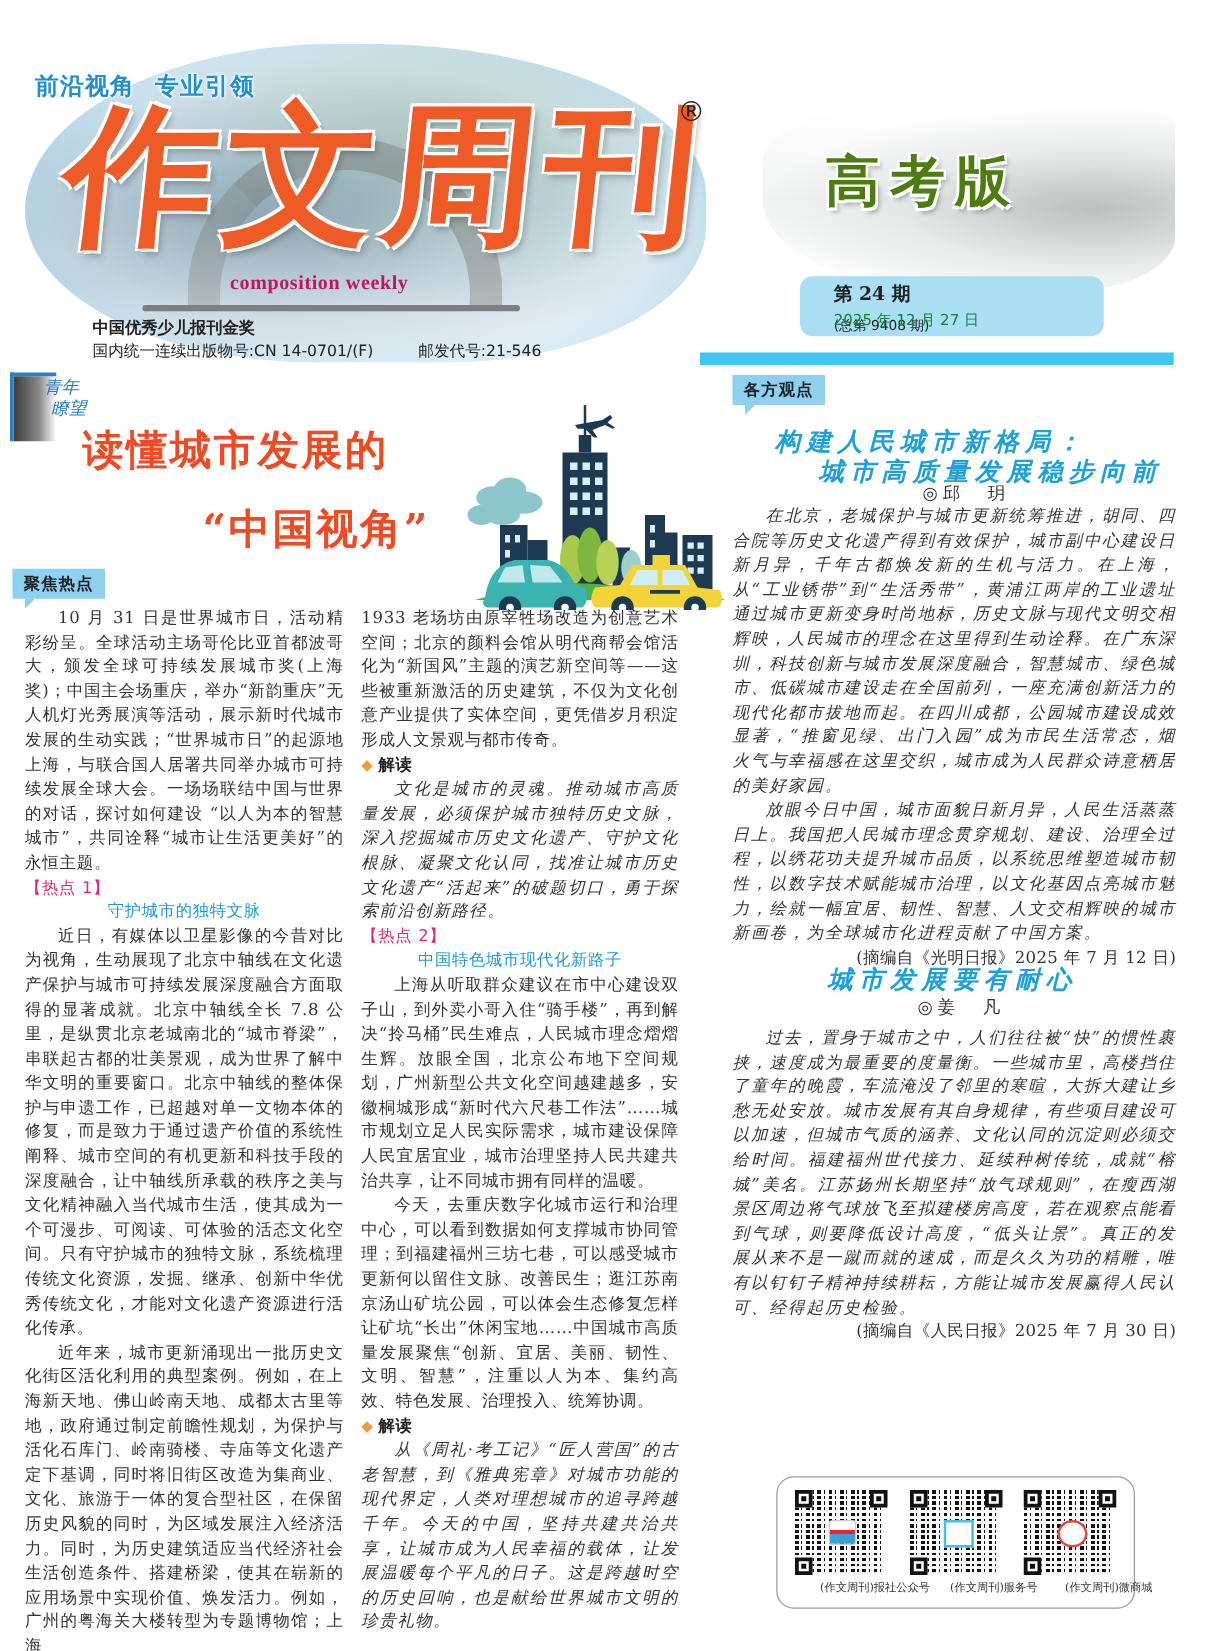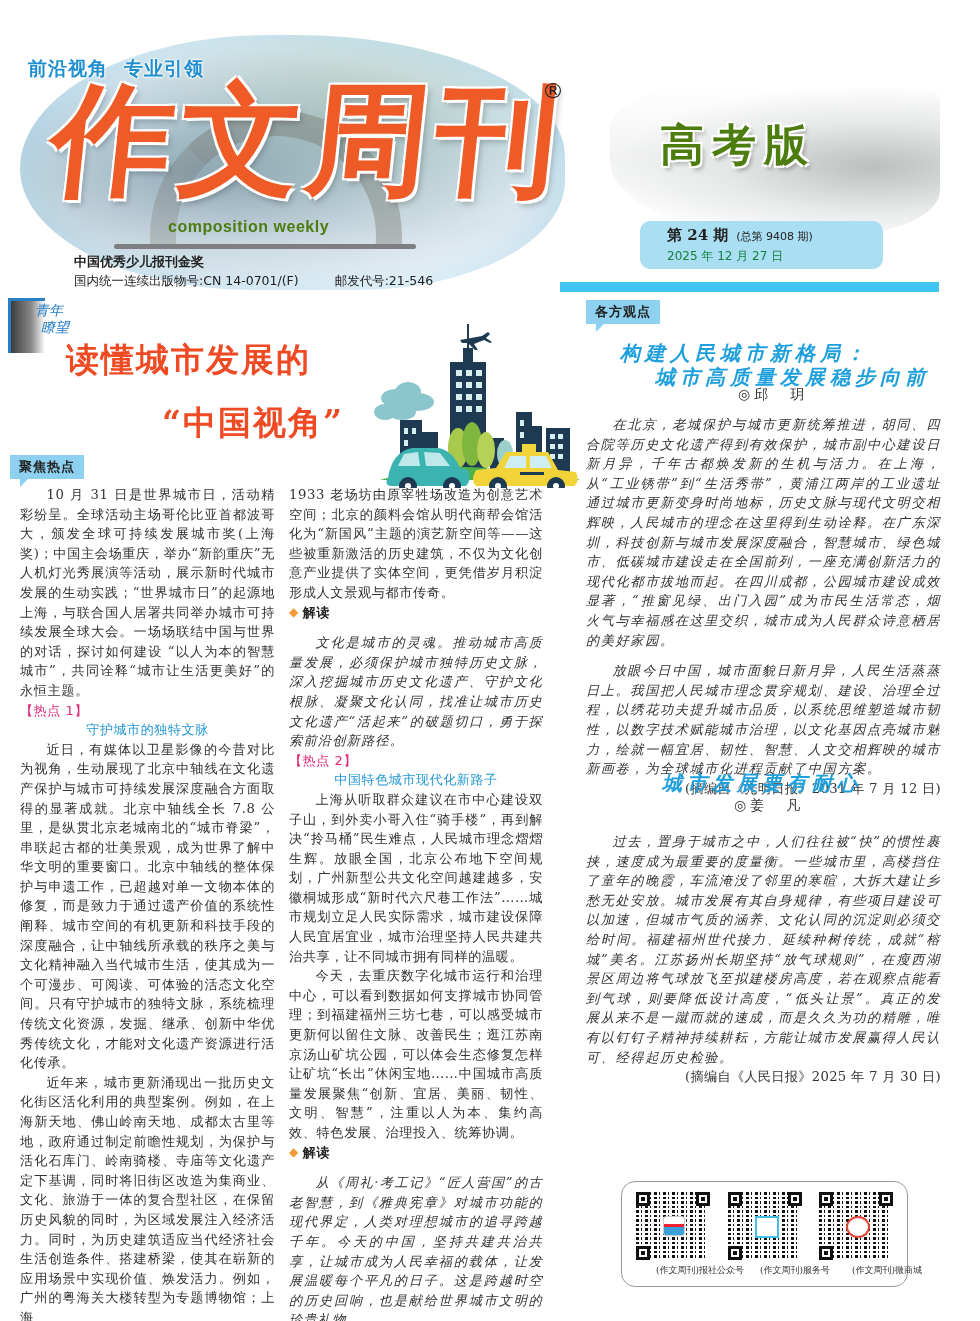--- a/index.html
+++ b/index.html
@@ -20,36 +20,36 @@
     border: 26px solid rgba(110,105,95,0.35); border-bottom-color: transparent; border-left-color: rgba(110,105,95,0.25);
     clip-path: inset(0 0 45% 0); }
   .slogan { left: 28px; top: 56px; display: flex; gap: 16px; }
   .slogan span { font-family: "DejaVu Sans", sans-serif; font-weight: bold; font-size: 19px; color: #1f8fd0;
     text-shadow: 0 0 3px #fff, 0 0 3px #fff, 0 0 2px #fff; letter-spacing: 1px; }
   .title-main { left: 52px; top: 78px; font-family: "DejaVu Serif", serif; font-weight: bold;
     font-size: 122px; line-height: 1; color: #ef5b27; letter-spacing: 6px;
     text-shadow: 3px 3px 0 #ffffff, -2px -2px 0 #ffffff, 2px -2px 0 #fff, -2px 2px 0 #fff, 4px 5px 6px rgba(0,0,0,0.25);
     transform: skewX(-6deg); }
   .reg-mark { left: 542px; top: 78px; font-family: "DejaVu Sans", sans-serif; font-size: 22px; color: #222; }
-  .subtitle-en { left: 168px; top: 218px; font-family: Liberation Sans, sans-serif; font-weight: bold;
-    font-size: 16px; color: #4d7c0f; letter-spacing: 0.5px; }
+  .subtitle-en { left: 184px; top: 218px; font-family: Liberation Serif, serif; font-weight: bold;
+    font-size: 16px; color: #be185d; letter-spacing: 0.5px; }
   .subtitle-line { left: 114px; top: 244px; width: 302px; height: 5px; background: #7d7f82; border-radius: 3px; }
   .award { left: 74px; top: 253px; font-family: "DejaVu Sans", sans-serif; font-weight: bold; font-size: 13px; color: #222; }
   .pubinfo { left: 74px; top: 273px; font-family: "DejaVu Sans", sans-serif; font-size: 12.5px; color: #222; display: flex; gap: 36px; }
 
   .edition-bg { left: 610px; top: 85px; width: 330px; height: 150px;
     background:
       radial-gradient(ellipse at 80% 55%, rgba(120,130,125,0.45) 0%, rgba(180,190,185,0.25) 40%, rgba(255,255,255,0) 70%),
       linear-gradient(180deg, #ffffff 0%, #f1f3f2 50%, #ffffff 100%);
     border-radius: 30% 10% 30% 50%; }
   .edition { left: 660px; top: 116px; font-family: "DejaVu Sans", sans-serif; font-weight: bold;
     font-size: 44px; color: #4d7c0f; letter-spacing: 8px;
     text-shadow: 2px 2px 0 #fff, -2px -2px 0 #fff, 2px -2px 0 #fff, -2px 2px 0 #fff, 3px 4px 4px rgba(0,0,0,0.3); }
   .issue-box { left: 640px; top: 221px; width: 243px; height: 48px; background: #a9def3; border-radius: 10px; }
-  .issue-line1 { left: 667px; top: 226px; display: flex; align-items: baseline; gap: 8px; color: #222; }
+  .issue-line1 { left: 667px; top: 226px; display: flex; align-items: baseline; gap: 8px; color: #222; flex-direction: column; }
   .issue-line1 .big { font-family: "DejaVu Serif", serif; font-weight: bold; font-size: 15px; }
   .issue-line1 .small { font-family: "DejaVu Sans", sans-serif; font-size: 11px; }
   .issue-date { left: 667px; top: 248px; font-family: "DejaVu Sans", sans-serif; font-size: 12px; color: #15803d; }
 
   .topbar { left: 560px; top: 282px; width: 379px; height: 10px; background: #3fc5f0; }
 
   
   .tag { background: #8dd0ef; color: #222; font-family: "DejaVu Sans", sans-serif; font-weight: bold;
     font-size: 13px; padding: 3px 9px; letter-spacing: 1px; }
   .tag::after { content: ""; position: absolute; left: 10px; bottom: -8px; border-left: 0 solid transparent;
@@ -66,21 +66,21 @@
   .city { left: 300px; top: 320px; width: 280px; height: 168px; }
 
   
   .col { font-family: "DejaVu Serif", serif; font-size: 13.2px; line-height: 19.6px; color: #333;
     text-align: justify; letter-spacing: 0.6px; }
   .col p { margin: 0; text-indent: 2em; }
   .col .hot { color: #e0287a; font-family: "DejaVu Sans", sans-serif; font-size: 13px; text-indent: 0; }
   .col .sub { color: #1f96d3; font-family: "DejaVu Sans", sans-serif; font-size: 13px; text-align: center; text-indent: 0; }
   .col .jd { font-family: "DejaVu Sans", sans-serif; font-weight: bold; font-size: 13px; color: #222; text-indent: 0; display: flex; align-items: center; gap: 4px; }
   .col .jd .dia { color: #f29a38; font-size: 12px; }
-  .col .kai { font-style: italic; letter-spacing: 1.2px; margin-top: 11px; }
+  .col .kai { font-style: italic; letter-spacing: 1.2px; }
   .col .src { text-align: right; text-indent: 0; letter-spacing: 0.3px; }
 
   .colA { left: 20px; top: 485px; width: 255px; }
   .colB { left: 289px; top: 485px; width: 254px; }
   .colC { left: 586px; top: 404px; width: 355px; }
   .colC2 { left: 586px; top: 821px; width: 355px; }
 
   .art-title { font-family: "DejaVu Serif", serif; font-style: italic; font-weight: bold; color: #1fa0dc; letter-spacing: 5px; }
   .art1-t1 { left: 620px; top: 340px; font-size: 20px; }
   .art1-t2 { left: 655px; top: 364px; font-size: 20px; }
@@ -252,21 +252,21 @@
 
 <div class="abs tag" style="left:586px;top:300px;">各方观点</div>
 
 <div class="abs art-title art1-t1">构建人民城市新格局：</div>
 <div class="abs art-title art1-t2">城市高质量发展稳步向前</div>
 <div class="abs art1-author">◎邱　玥</div>
 
 <div class="abs col colC">
   <p class="kai" style="letter-spacing:1.6px">在北京，老城保护与城市更新统筹推进，胡同、四合院等历史文化遗产得到有效保护，城市副中心建设日新月异，千年古都焕发新的生机与活力。在上海，从“工业锈带”到“生活秀带”，黄浦江两岸的工业遗址通过城市更新变身时尚地标，历史文脉与现代文明交相辉映，人民城市的理念在这里得到生动诠释。在广东深圳，科技创新与城市发展深度融合，智慧城市、绿色城市、低碳城市建设走在全国前列，一座充满创新活力的现代化都市拔地而起。在四川成都，公园城市建设成效显著，“推窗见绿、出门入园”成为市民生活常态，烟火气与幸福感在这里交织，城市成为人民群众诗意栖居的美好家园。</p>
   <p class="kai" style="letter-spacing:1.6px">放眼今日中国，城市面貌日新月异，人民生活蒸蒸日上。我国把人民城市理念贯穿规划、建设、治理全过程，以绣花功夫提升城市品质，以系统思维塑造城市韧性，以数字技术赋能城市治理，以文化基因点亮城市魅力，绘就一幅宜居、韧性、智慧、人文交相辉映的城市新画卷，为全球城市化进程贡献了中国方案。</p>
-  <p class="src">(摘编自《光明日报》2031 年 7 月 12 日)</p>
+  <p class="src">(摘编自《光明日报》2025 年 7 月 12 日)</p>
 </div>
 
 <div class="abs art-title art2-t">城市发展要有耐心</div>
 <div class="abs art2-author">◎姜　凡</div>
 
 <div class="abs col colC2">
   <p class="kai" style="letter-spacing:1.6px">过去，置身于城市之中，人们往往被“快”的惯性裹挟，速度成为最重要的度量衡。一些城市里，高楼挡住了童年的晚霞，车流淹没了邻里的寒暄，大拆大建让乡愁无处安放。城市发展有其自身规律，有些项目建设可以加速，但城市气质的涵养、文化认同的沉淀则必须交给时间。福建福州世代接力、延续种树传统，成就“榕城”美名。江苏扬州长期坚持“放气球规则”，在瘦西湖景区周边将气球放飞至拟建楼房高度，若在观察点能看到气球，则要降低设计高度，“低头让景”。真正的发展从来不是一蹴而就的速成，而是久久为功的精雕，唯有以钉钉子精神持续耕耘，方能让城市发展赢得人民认可、经得起历史检验。</p>
   <p class="src">(摘编自《人民日报》2025 年 7 月 30 日)</p>
 </div>
 

